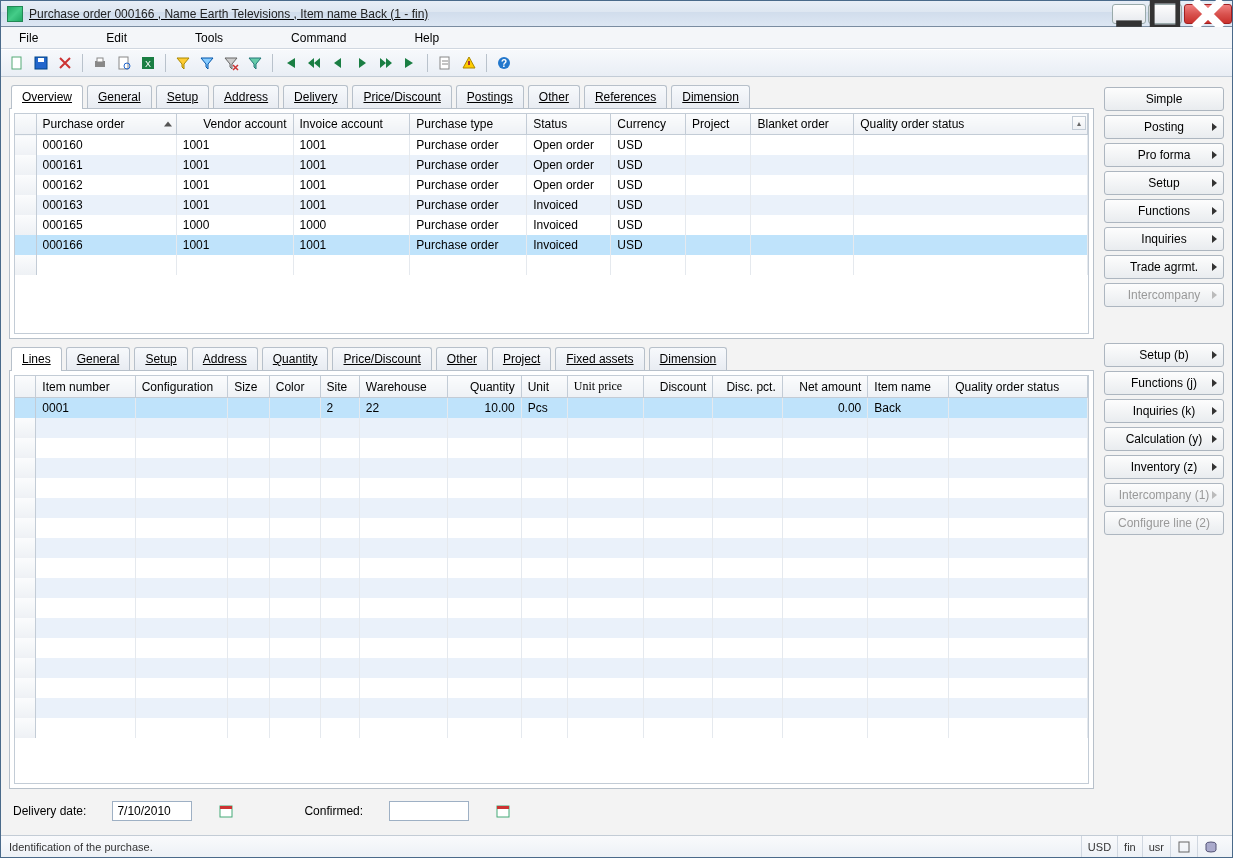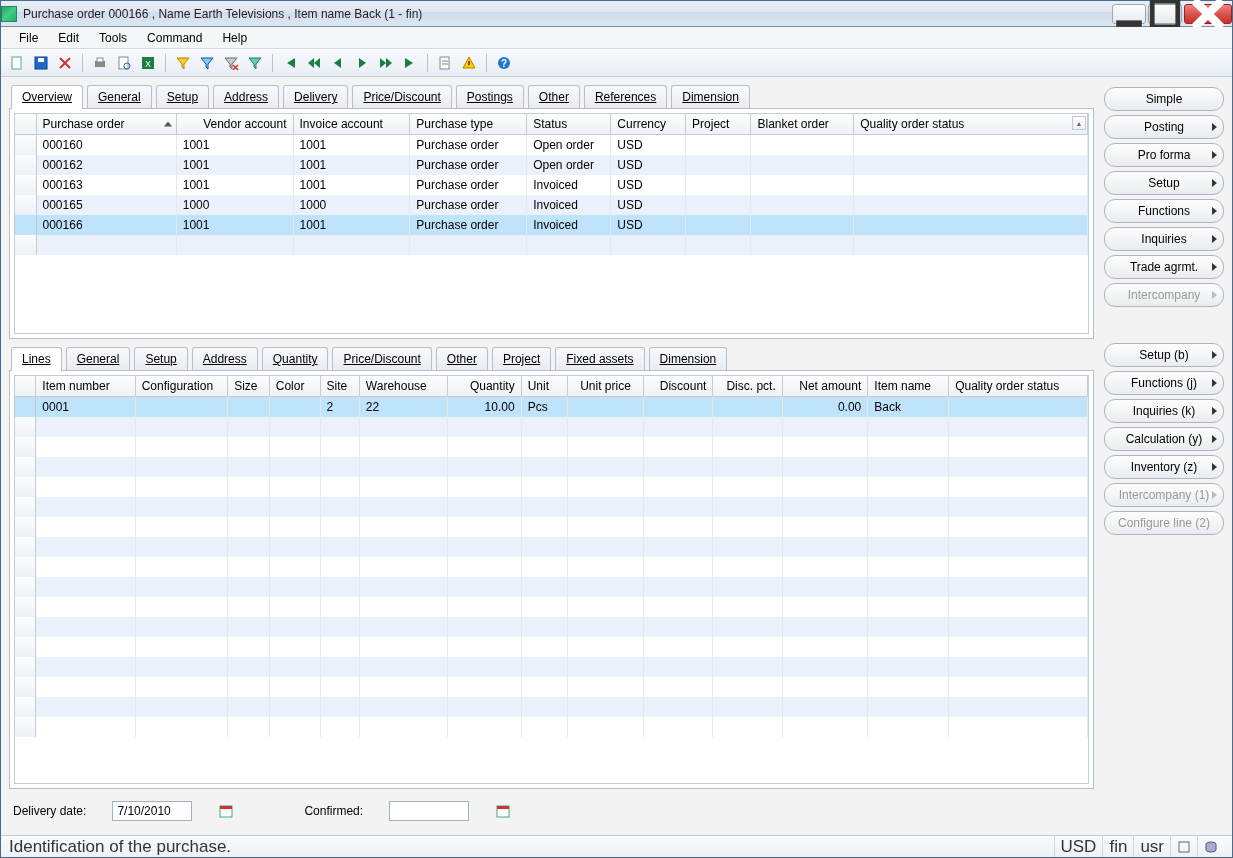--- a/index.html
+++ b/index.html
@@ -18,22 +18,23 @@
     flex-direction: column;
     border: 1px solid #4a6a8a;
     background: #fff;
   }
   
   .titlebar {
     height: 26px;
     background: linear-gradient(to bottom, #e8eef6 0%, #dde6f1 45%, #d1ddec 46%, #dde7f3 100%);
     display: flex;
     align-items: center;
-    padding-left: 0;
+    padding-left: 6px;
     border-bottom: 1px solid #7a8ca0;
+    text-decoration: underline;
   }
   .titlebar .app-icon {
     width: 16px; height: 16px;
     margin-right: 6px;
     background: linear-gradient(135deg,#2a6 0%, #4c8 50%, #2a6 100%);
     border:1px solid #285;
   }
   .titlebar .title-text { flex: 0 0 auto; color:#222; }
   .titlebar .spacer { flex: 1; }
   .win-controls { display:flex; }
@@ -46,20 +47,21 @@
     font-size:11px;
   }
   .win-btn.close { width: 48px; background: linear-gradient(#f08080,#d9534f,#c9302c); border-color:#a02020; color:#fff; }
   
   .menubar {
     height: 22px;
     display:flex; align-items:center;
     background:#f4f6f9;
     border-bottom:1px solid #d0d7e0;
     padding:0 8px;
+    gap:48px;
   }
   .menu-item { padding:3px 10px; cursor:default; }
   
   .toolbar {
     height: 28px;
     background: linear-gradient(#f7f9fc,#e9eef5);
     border-top:1px solid #fff;
     border-bottom:1px solid #c3ccd6;
     display:flex; align-items:center;
     padding:0 6px; gap:4px;
@@ -67,21 +69,21 @@
   .tool-sep { width:1px; height:18px; background:#b9c2cc; margin:0 3px; }
   .tool-btn { width:20px; height:20px; display:flex; align-items:center; justify-content:center; border:1px solid transparent; border-radius:2px; }
   .tool-btn svg { width:16px; height:16px; }
   
   .content { flex:1; display:flex; padding:8px; gap:10px; background:#f3f3f3; overflow:hidden;}
   .main-col { flex:1; display:flex; flex-direction:column; min-width:0;}
   .side-col { width:120px; display:flex; flex-direction:column; gap:6px; padding-top:2px;}
   .side-btn {
     height:24px;
     border:1px solid #adb6c0;
-    border-radius:11px;
+    border-radius:3px;
     background:linear-gradient(#fdfdfd,#e9ecef);
     display:flex; align-items:center; justify-content:center;
     position:relative;
     font-size:12px;
     cursor:default;
   }
   .side-btn.disabled { color:#999; }
   .side-btn .arrow {
     position:absolute; right:6px; top:50%; transform:translateY(-50%);
     width:0;height:0;border-top:4px solid transparent;border-bottom:4px solid transparent;border-left:5px solid #333;
@@ -160,21 +162,21 @@
     padding:0; cursor:pointer;
   }
   .date-icon svg{width:16px;height:16px;}
   
   .statusbar {
     height:22px;
     border-top:1px solid #c3ccd6;
     background:linear-gradient(#f9fafc,#edf1f6);
     display:flex; align-items:center;
     padding:0 8px;
-    font-size:17px; color:#333;
+    font-size:11px; color:#333;
   }
   .statusbar .spacer{flex:1;}
   .statusbar .cell { padding:0 6px; border-left:1px solid #d0d7e0; height:100%; display:flex;align-items:center;}
   .statusbar .status-icon{width:14px;height:14px;}
 </style>
 </head>
 <body>
 
 <div class="window">
 
@@ -360,20 +362,32 @@
                   <td>1001</td>
                   <td>Purchase order</td>
                   <td>Open order</td>
                   <td>USD</td>
                   <td></td>
                   <td></td>
                   <td></td>
                 </tr>
                 <tr>
                   <td class="row-handle"></td>
+                  <td>000161</td>
+                  <td>1001</td>
+                  <td>1001</td>
+                  <td>Purchase order</td>
+                  <td>Open order</td>
+                  <td>USD</td>
+                  <td></td>
+                  <td></td>
+                  <td></td>
+                </tr>
+                <tr>
+                  <td class="row-handle"></td>
                   <td>000162</td>
                   <td>1001</td>
                   <td>1001</td>
                   <td>Purchase order</td>
                   <td>Open order</td>
                   <td>USD</td>
                   <td></td>
                   <td></td>
                   <td></td>
                 </tr>
@@ -451,21 +465,21 @@
                   <tr>
                     <th class="row-handle"></th>
                     <th style="width: 86px;">Item number</th>
                     <th style="width: 80px;">Configuration</th>
                     <th style="width: 36px;">Size</th>
                     <th style="width: 44px;">Color</th>
                     <th style="width: 34px;">Site</th>
                     <th style="width: 76px;">Warehouse</th>
                     <th style="width: 64px; text-align: right;">Quantity</th>
                     <th style="width: 40px;">Unit</th>
-                    <th style="width: 66px; text-align: center;">Unit price</th>
+                    <th style="width: 66px; text-align: left; font-family: Liberation Serif, serif;">Unit price</th>
                     <th style="width: 60px; text-align: right;">Discount</th>
                     <th style="width: 60px; text-align: right;">Disc. pct.</th>
                     <th style="width: 74px; text-align: right;">Net amount</th>
                     <th style="width: 70px;">Item name</th>
                     <th style="width: 120px;">Quality order status</th>
                   </tr>
                 </thead>
                 <tbody>
                   <tr class="selected">
                     <td class="row-handle"></td>

